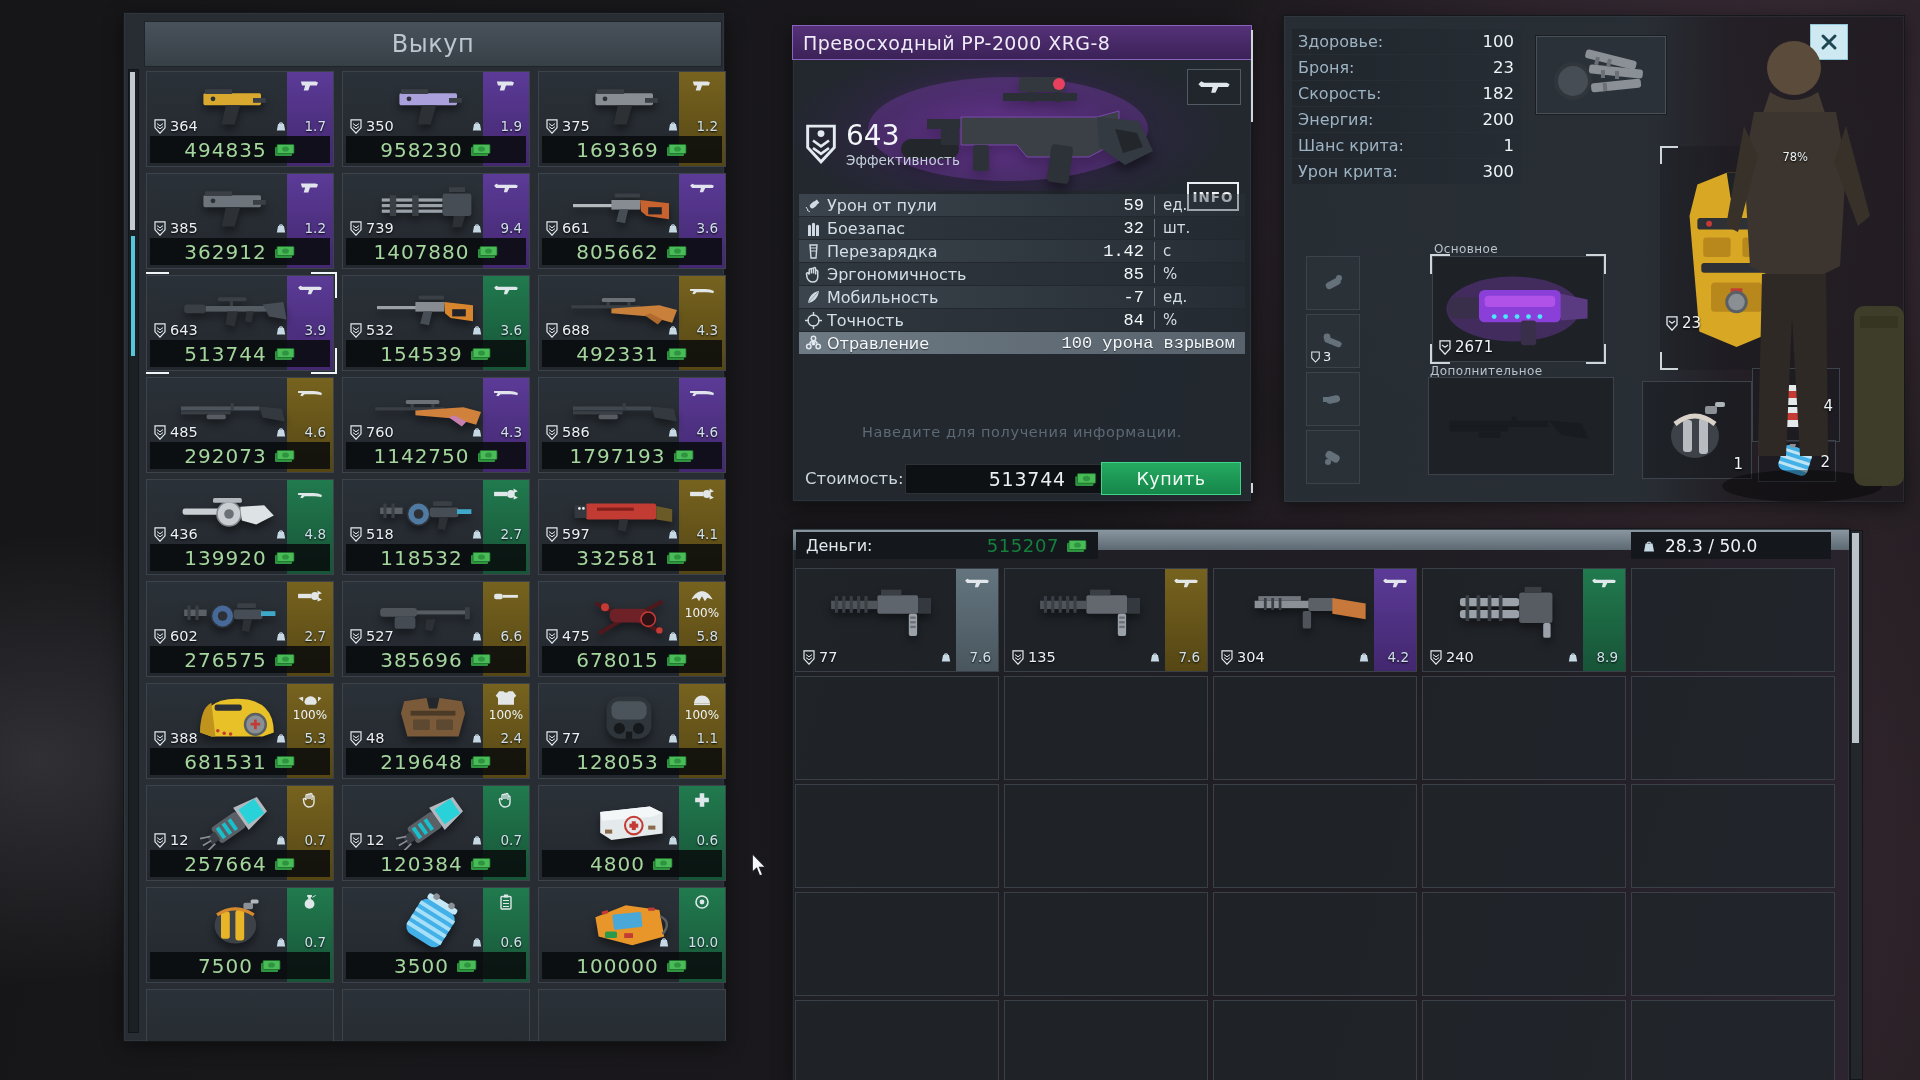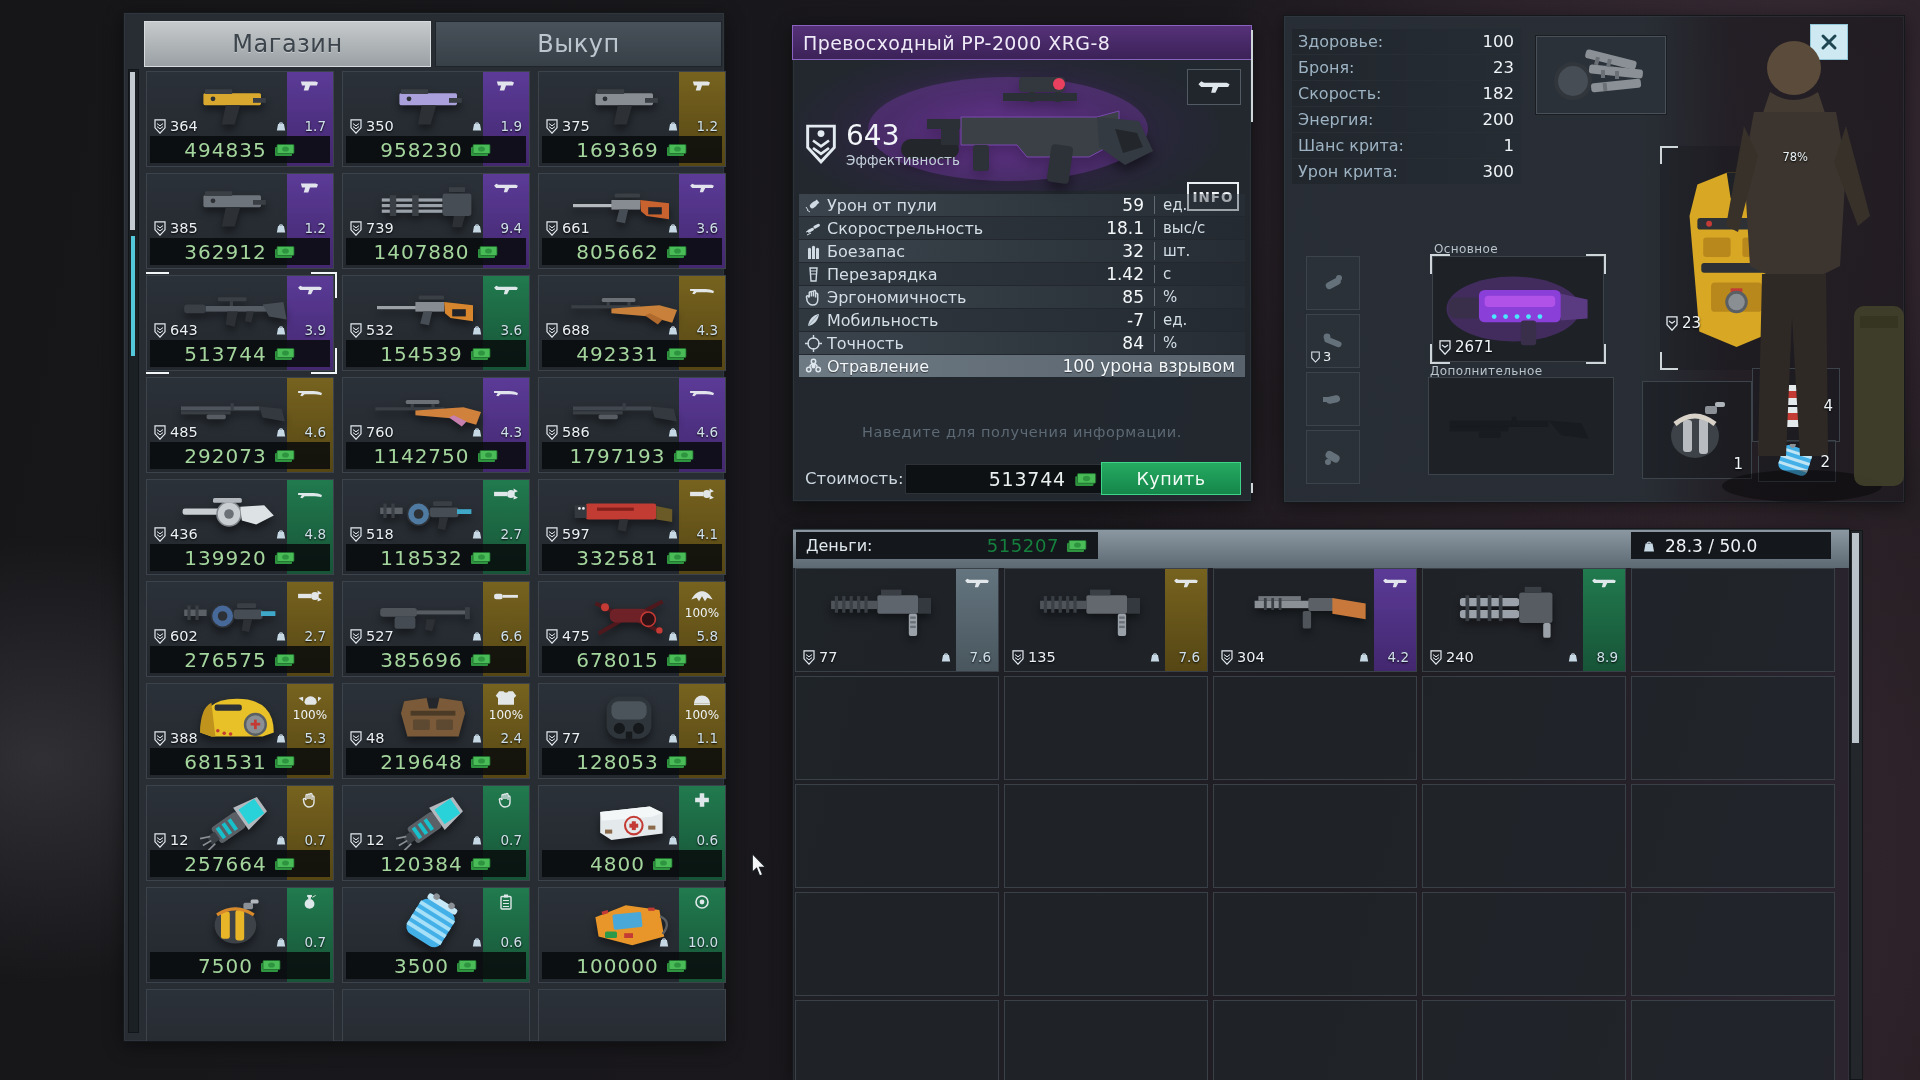--- a/index.html
+++ b/index.html
@@ -67,21 +67,21 @@
   #d-info{position:absolute;right:12px;top:122px;width:48px;height:25px;background:#22282e;border:2px solid #e8eef2;
           display:flex;align-items:center;justify-content:center;font-size:13.5px;font-weight:bold;color:#f2f6f9;letter-spacing:1px;margin-top:34px;}
   #d-stats{position:absolute;left:6px;right:6px;top:168px;}
   .srow{height:22px;margin-bottom:1px;display:flex;align-items:center;
         background:linear-gradient(90deg,rgba(84,96,107,.50),rgba(44,52,60,.40));font-size:16px;color:#d4dee6;}
   .srow:nth-child(even){background:linear-gradient(90deg,rgba(64,74,84,.45),rgba(38,45,52,.38));}
   .srow.hl{background:linear-gradient(90deg,#6d7983,#57626c);color:#f4f8fa;text-shadow:0 1px 1px rgba(0,0,0,.5);}
   .srow .si{width:28px;display:flex;justify-content:center;}
   .srow .si svg{width:17px;height:17px;}
   .srow .sl{flex:1;}
-  .srow .sv{width:110px;text-align:right;color:#f4f8fa;font-size:17px;}
+  .srow .sv{width:110px;text-align:right;color:#f4f8fa;font-size:17px;font-family:Liberation Mono, monospace;}
   .srow .su{width:82px;padding-left:8px;margin-left:10px;border-left:1px solid rgba(120,132,142,.7);font-size:15px;}
   .srow.hl .sv{width:auto;flex:1;padding-right:10px;}
   #d-hint{position:absolute;left:0;right:0;top:398px;text-align:center;font-size:14.5px;color:#5d6974;letter-spacing:.6px;}
   #d-cost-label{position:absolute;left:12px;top:443px;font-size:16.5px;color:#cdd7df;}
   #d-cost{position:absolute;left:112px;top:438px;width:192px;height:28px;background:#0e1114;border:1px solid #2c3238;
           display:flex;align-items:center;justify-content:flex-end;gap:8px;padding-right:10px;font-size:19px;color:#e9efef;letter-spacing:.8px;}
   #d-cost svg{width:24px;height:15px;}
   #d-buy{position:absolute;right:10px;top:436px;width:138px;height:31px;background:linear-gradient(#25aa61,#15864a);
          border:1px solid #3fd489;display:flex;align-items:center;justify-content:center;font-size:17.5px;color:#f2faf5;letter-spacing:.5px;cursor:pointer;}
   #d-edge1{position:absolute;right:-2px;top:4px;width:2px;height:92px;background:#cfd6da;}
@@ -112,21 +112,21 @@
   .ebadge svg{width:12px;height:15px;}
   .count{position:absolute;font-size:15px;color:#f0f5f8;text-shadow:0 1px 2px #000;z-index:4;}
   #vest-card{position:absolute;left:376px;top:130px;width:153px;height:224px;background:rgba(18,20,24,.28);}
   #vest-card .art2{position:absolute;inset:8px;}
   .dur{position:absolute;right:5px;top:4px;font-size:11.5px;color:#e9f0f4;text-shadow:0 1px 2px #000;z-index:4;}
   #char-fig{position:absolute;right:0;top:0;width:230px;height:486px;overflow:hidden;filter:blur(.4px) brightness(.92);}
 
   
   #bottom{left:792px;top:528px;width:1056px;height:552px;border:1px solid #15181b;
           background:linear-gradient(105deg,#1e2126 0%,#201d23 55%,#2c2530 100%);}
-  #money-bar{position:absolute;left:0;top:0;right:0;height:39px;background:linear-gradient(#8c99a2,#5c6872);
+  #money-bar{position:absolute;left:0;top:0;right:0;height:21px;background:linear-gradient(#8c99a2,#5c6872);
              box-shadow:0 1px 0 #3a444c inset;}
   #money-box{position:absolute;left:3px;top:3px;width:282px;height:27px;background:#14171b;
              display:flex;align-items:center;padding:0 10px;font-size:16px;color:#dfe8ee;}
   #money-box .mv{margin-left:auto;font-size:18px;color:#15803d;letter-spacing:.6px;}
   #money-box svg{width:22px;height:14px;margin-left:7px;}
   #wt-box{position:absolute;right:18px;top:3px;width:176px;height:27px;background:#14171b;
           display:flex;align-items:center;gap:10px;padding:0 12px;font-size:17px;color:#eef3f6;}
   #wt-box svg{width:12px;height:14px;}
   #inv-grid{position:absolute;left:2px;top:39px;width:1045px;bottom:0;overflow:hidden;
             display:grid;grid-template-columns:repeat(5,204px);grid-auto-rows:104px;gap:4px 5px;}
@@ -144,21 +144,20 @@
 <body>
 
 <div id="root">
 
   <section class="panel" id="shop">
     <div id="shop-scroll">
       <div id="shop-thumb"></div>
       <div id="shop-accent"></div>
     </div>
     <div class="tabs">
-      <div class="tab active">Магазин</div>
       <div class="tab">Выкуп</div>
     </div>
     <div id="shop-grid">
         <div class="card">
     <div class="strip r-purple">
       <span class="ticon">
               <svg viewBox="0 0 20 14">
                 <path d="M2 3h13l2 1-1 2.5h-6L8.5 11h-4l1.3-4.5H3z" fill="#e9eef2"></path>
               </svg>
             </span>
@@ -1377,34 +1376,20 @@
               <g transform="rotate(-40 8 9)">
                 <rect x="5" y="6" width="8" height="5" rx="2.5" fill="#cfdae2"></rect>
                 <rect x="12" y="6.5" width="3" height="4" fill="#cfdae2"></rect>
               </g>
               <path d="M2 13l3 2M1 10l2 3" stroke="#cfdae2"></path>
             </svg>
           </span>
     <span class="sl">Урон от пули</span>
     <span class="sv">59</span>
     <span class="su">ед.</span>
-  </div>
-        <div class="srow">
-    <span class="si">
-            <svg viewBox="0 0 17 17">
-              <g fill="#cfdae2">
-                <rect x="2" y="9" width="7" height="3" rx="1.5" transform="rotate(-28 5 10)"></rect>
-                <rect x="8" y="5" width="7" height="3" rx="1.5" transform="rotate(-28 11 6)"></rect>
-              </g>
-              <path d="M2 15l4-2M1 12l3-1" stroke="#cfdae2"></path>
-            </svg>
-          </span>
-    <span class="sl">Скорострельность</span>
-    <span class="sv">18.1</span>
-    <span class="su">выс/с</span>
   </div>
         <div class="srow">
     <span class="si">
             <svg viewBox="0 0 17 17">
               <g fill="#cfdae2">
                 <path d="M3 16V7a1.6 1.6 0 1 1 3 0v9z"></path>
                 <path d="M7 16V5a1.6 1.6 0 1 1 3 0v11z"></path>
                 <path d="M11 16V7a1.6 1.6 0 1 1 3 0v9z"></path>
               </g>
             </svg>

